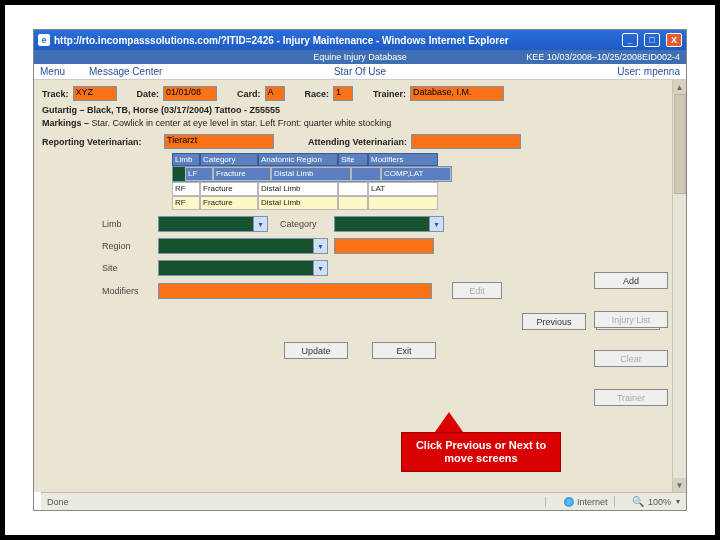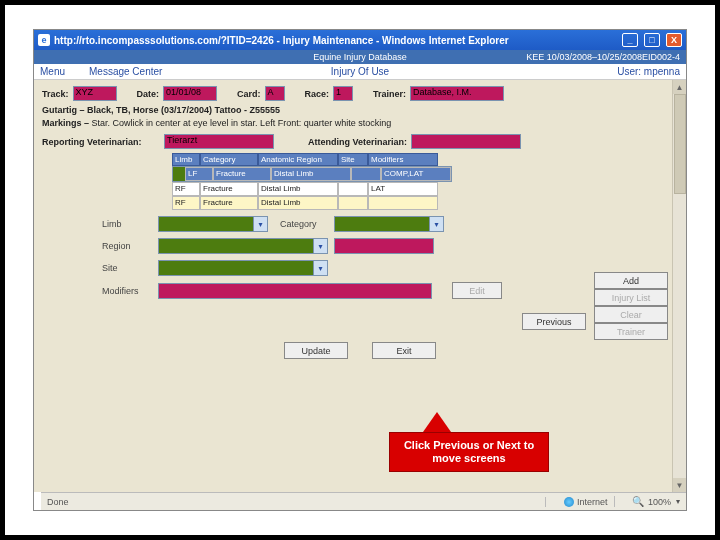--- a/index.html
+++ b/index.html
@@ -12,41 +12,41 @@
   .tbtn { width: 16px; height: 14px; font-size: 9px; line-height: 12px; text-align: center; border: 1px solid #fff; color: #fff; margin-left: 2px; border-radius: 2px; }
   .tbtn.close { background: #e35b2e; border-color: #fff; }
   .headerbar { background: #3f6fb2; color: #fff; font-size: 9px; padding: 2px 6px; display: flex; justify-content: flex-end; }
   .headerbar .c { position: absolute; left: 50%; transform: translateX(-50%); }
   .menubar { background: #fff; font-size: 10px; color: #2a4fa3; padding: 2px 6px; display: flex; gap: 24px; position: relative; border-bottom: 1px solid #ccc; }
   .menubar .center { position: absolute; left: 50%; transform: translateX(-50%); }
   .menubar .right { margin-left: auto; }
   .content { flex: 1; background: #eae5d2; padding: 6px 8px 8px 8px; font-size: 9px; color: #222; position: relative; overflow: hidden; }
   .row { display: flex; align-items: center; gap: 4px; margin-bottom: 4px; flex-wrap: wrap; }
   .lbl { font-weight: bold; font-size: 9px; }
-  .inp { background: #be185d; border: 1px solid #7a93b0; height: 15px; padding: 0 2px; font-size: 9px; color: #000; }
+  .inp { background: #f97316; border: 1px solid #7a93b0; height: 15px; padding: 0 2px; font-size: 9px; color: #000; }
   .desc { font-size: 9px; font-weight: bold; margin: 3px 0; }
   .desc2 { font-size: 9px; margin-bottom: 6px; }
   .gridwrap { margin-left: 130px; margin-top: 4px; width: 280px; }
   .gridhdr { display: flex; }
   .gh { background: #5b7fbf; color: #fff; font-size: 8px; padding: 1px 2px; border: 1px solid #3a5a99; }
   .gridrow { display: flex; }
   .gc { background: #fff; border: 1px solid #b8b8b8; font-size: 8px; padding: 1px 2px; height: 14px; overflow: hidden; }
   .gridrow.sel .gc { background: #5b7fbf; color: #fff; }
   .gridrow.y .gc { background: #fdf6c6; }
   .w1 { width: 28px; } .w2 { width: 58px; } .w3 { width: 80px; } .w4 { width: 30px; } .w5 { width: 70px; }
   .formrow { display: flex; align-items: center; margin-top: 6px; gap: 6px; }
   .formlbl { width: 50px; font-size: 9px; color: #444; text-align: left; margin-left: 60px; }
-  .sel { background: #4d7c0f; border: 1px solid #7a93b0; height: 16px; display: flex; align-items: center; justify-content: flex-end; }
+  .sel { background: #14532d; border: 1px solid #7a93b0; height: 16px; display: flex; align-items: center; justify-content: flex-end; }
   .sel .caret { width: 14px; height: 14px; background: #cfe0f3; border-left: 1px solid #7a93b0; display: flex; align-items: center; justify-content: center; color: #2a4fa3; font-size: 8px; }
   .btn { background: #efefef; border: 1px solid #888; font-size: 9px; height: 17px; padding: 0 10px; color: #333; display: flex; align-items: center; justify-content: center; }
   .btn.dim { color: #aaa; }
-  .rightcol { position: absolute; right: 18px; top: 192px; display: flex; flex-direction: column; gap: 0; width: 74px; text-align: center; }
+  .rightcol { position: absolute; right: 18px; top: 192px; display: flex; flex-direction: column; gap: 22px; width: 74px; text-align: center; }
   .navrow { display: flex; gap: 10px; justify-content: flex-end; margin-top: 14px; margin-right: 18px; }
   .botrow { display: flex; gap: 24px; justify-content: center; margin-top: 12px; }
-  .callout { position: absolute; left: 355px; top: 332px; }
+  .callout { position: absolute; left: 367px; top: 332px; }
   .arrow { width: 0; height: 0; border-left: 14px solid transparent; border-right: 14px solid transparent; border-bottom: 20px solid #d80000; margin-left: 34px; }
   .callbox { background: #d80000; color: #fff; font-weight: bold; font-size: 11px; padding: 6px 10px; border: 1px solid #900; width: 160px; text-align: center; line-height: 1.2; }
   .statusbar { background: #eceae0; border-top: 1px solid #bbb; height: 18px; display: flex; align-items: center; font-size: 9px; color: #555; padding: 0 6px; gap: 6px; margin-left: 7px; }
   .statusbar .spacer { flex: 1; }
   .statusbar .seg { border-left: 1px solid #bbb; padding-left: 18px; display: flex; align-items: center; gap: 3px; }
   .globe { width: 10px; height: 10px; border-radius: 50%; background: radial-gradient(#6cf,#28c); display: inline-block; }
   .mag { font-size: 10px; }
   .sb { position: absolute; right: 0; top: 0; bottom: 0; width: 14px; background: #e7e3d6; border-left: 1px solid #c9c4b2; }
   .sb .up, .sb .dn { height: 14px; background: #d6d1bf; display:flex;align-items:center;justify-content:center;font-size:8px;color:#666;}
   .sb .dn { position:absolute; bottom:0; width:100%; }
@@ -68,21 +68,21 @@
 
     <div class="headerbar" style="position:relative;">
       <span>KEE 10/03/2008–10/25/2008</span>
       <span class="c">Equine Injury Database</span>
       <span>EID002-4</span>
     </div>
 
     <div class="menubar">
       <span>Menu</span>
       <span>Message Center</span>
-      <span class="center">Injury Of Use</span>
+      <span class="center">Star Of Use</span>
       <span class="right">User: mpenna</span>
     </div>
 
     <div class="content">
       <div class="sb">
         <div class="up">▲</div>
         <div class="thumb"></div>
         <div class="dn">▼</div>
       </div>
 

